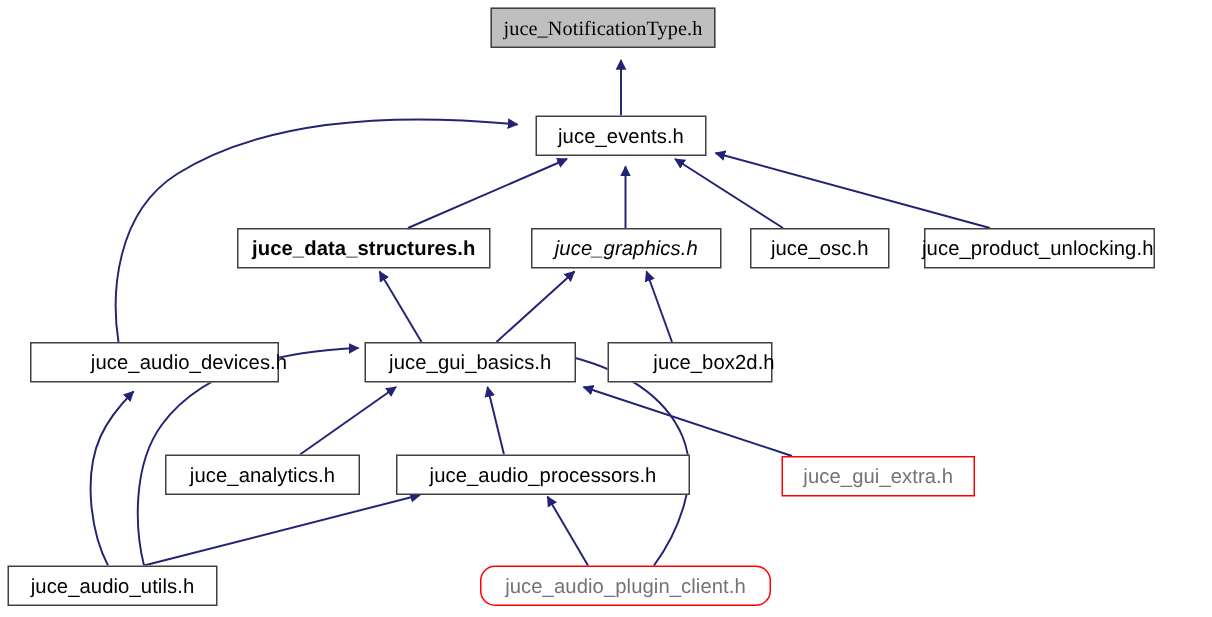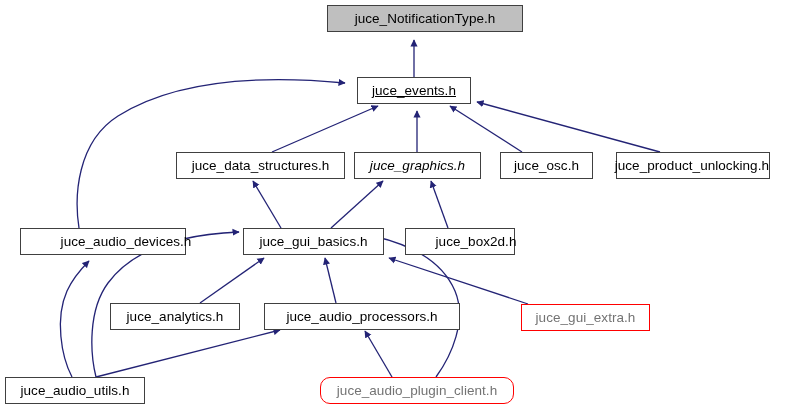--- a/index.html
+++ b/index.html
@@ -73,27 +73,27 @@
         <path d="M336,303 L325,258" fill="none" stroke="#232375" stroke-width="1.3" marker-end="url(#arrow)"></path>
         <path d="M528,304 L389,258" fill="none" stroke="#232375" stroke-width="1.3" marker-end="url(#arrow)"></path>
         <path d="M72,377 C61,356 55,318 67,291 C72,280 80,270 89,261" fill="none" stroke="#232375" stroke-width="1.3" marker-end="url(#arrow)"></path>
         <path d="M96,377 C90,353 88,310 108,283 C136,245 190,234 239,232" fill="none" stroke="#232375" stroke-width="1.3" marker-end="url(#arrow)"></path>
         <path d="M96,377 L280,330" fill="none" stroke="#232375" stroke-width="1.3" marker-end="url(#arrow)"></path>
         <path d="M392,377 L365,331" fill="none" stroke="#232375" stroke-width="1.3" marker-end="url(#arrow)"></path>
         <path d="M436,377 C452,355 467,320 455,291 C441,258 404,243 373,236" fill="none" stroke="#232375" stroke-width="1.3" marker-end="url(#arrow)"></path>
       </g>
   </svg>
   <div id="node-layer">
-      <div class="gnode current" style="left: 327px; top: 5px; width: 196px; height: 27px;">
+      <div class="gnode current" style="left: 327px; top: 5px; width: 150px; height: 27px; font-family: Liberation Serif, serif;">
         <span class="lbl">juce_NotificationType.h</span>
       </div>
-      <div class="gnode" style="left: 357px; top: 77px; width: 114px; height: 27px; text-decoration: underline;">
+      <div class="gnode" style="left: 357px; top: 77px; width: 114px; height: 27px;">
         <span class="lbl">juce_events.h</span>
       </div>
-      <div class="gnode" style="left: 176px; top: 152px; width: 169px; height: 27px;">
+      <div class="gnode" style="left: 158px; top: 152px; width: 169px; height: 27px; font-weight: bold;">
         <span class="lbl">juce_data_structures.h</span>
       </div>
       <div class="gnode" style="left: 354px; top: 152px; width: 127px; height: 27px; font-style: italic;">
         <span class="lbl">juce_graphics.h</span>
       </div>
       <div class="gnode" style="left: 500px; top: 152px; width: 93px; height: 27px;">
         <span class="lbl">juce_osc.h</span>
       </div>
       <div class="gnode" style="left: 616px; top: 152px; width: 154px; height: 27px; justify-content: flex-end;">
         <span class="lbl">juce_product_unlocking.h</span>

